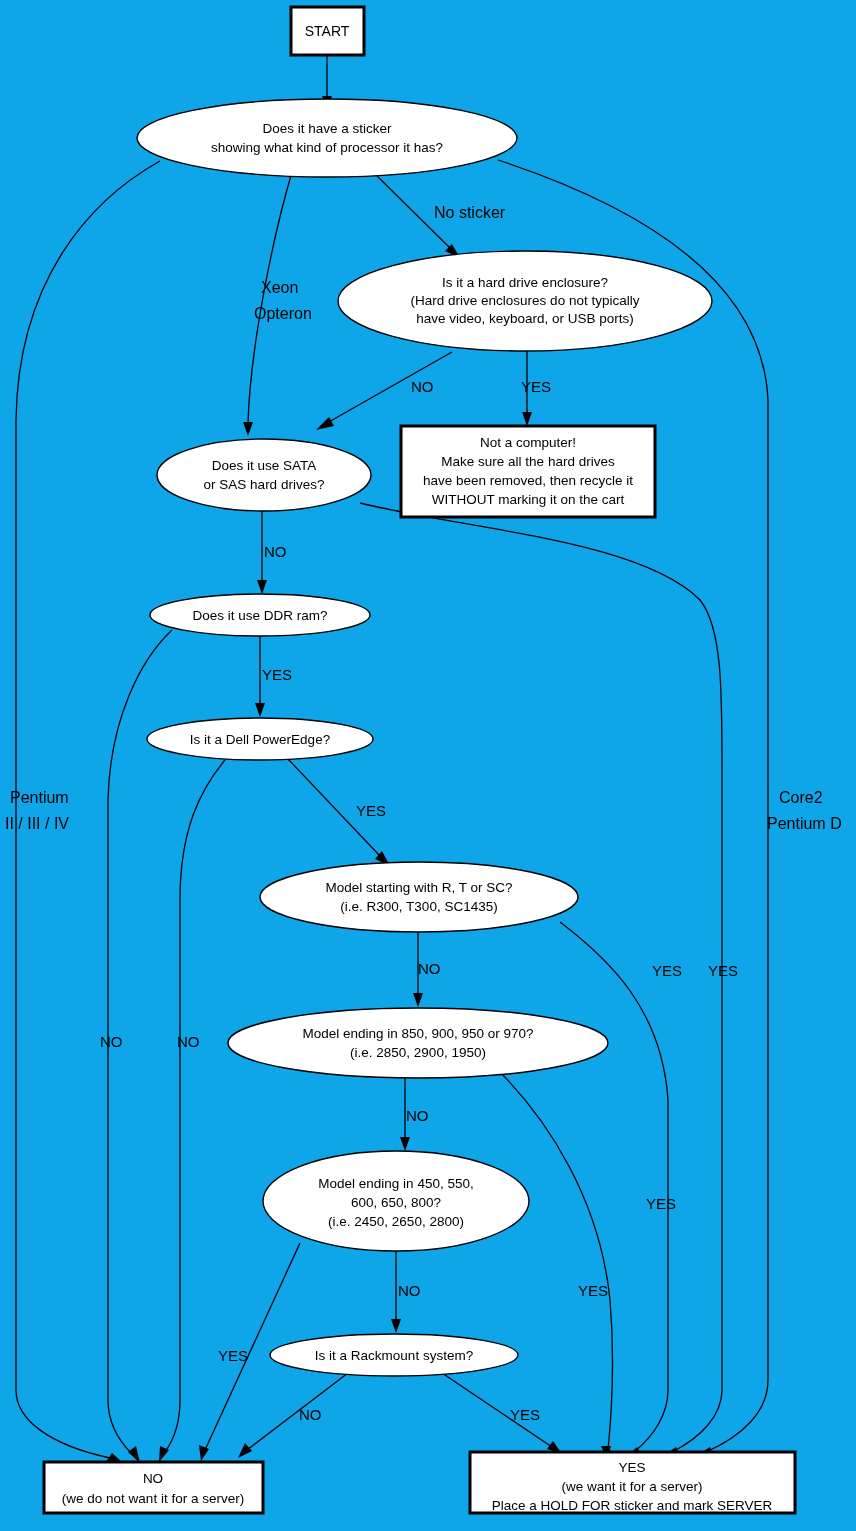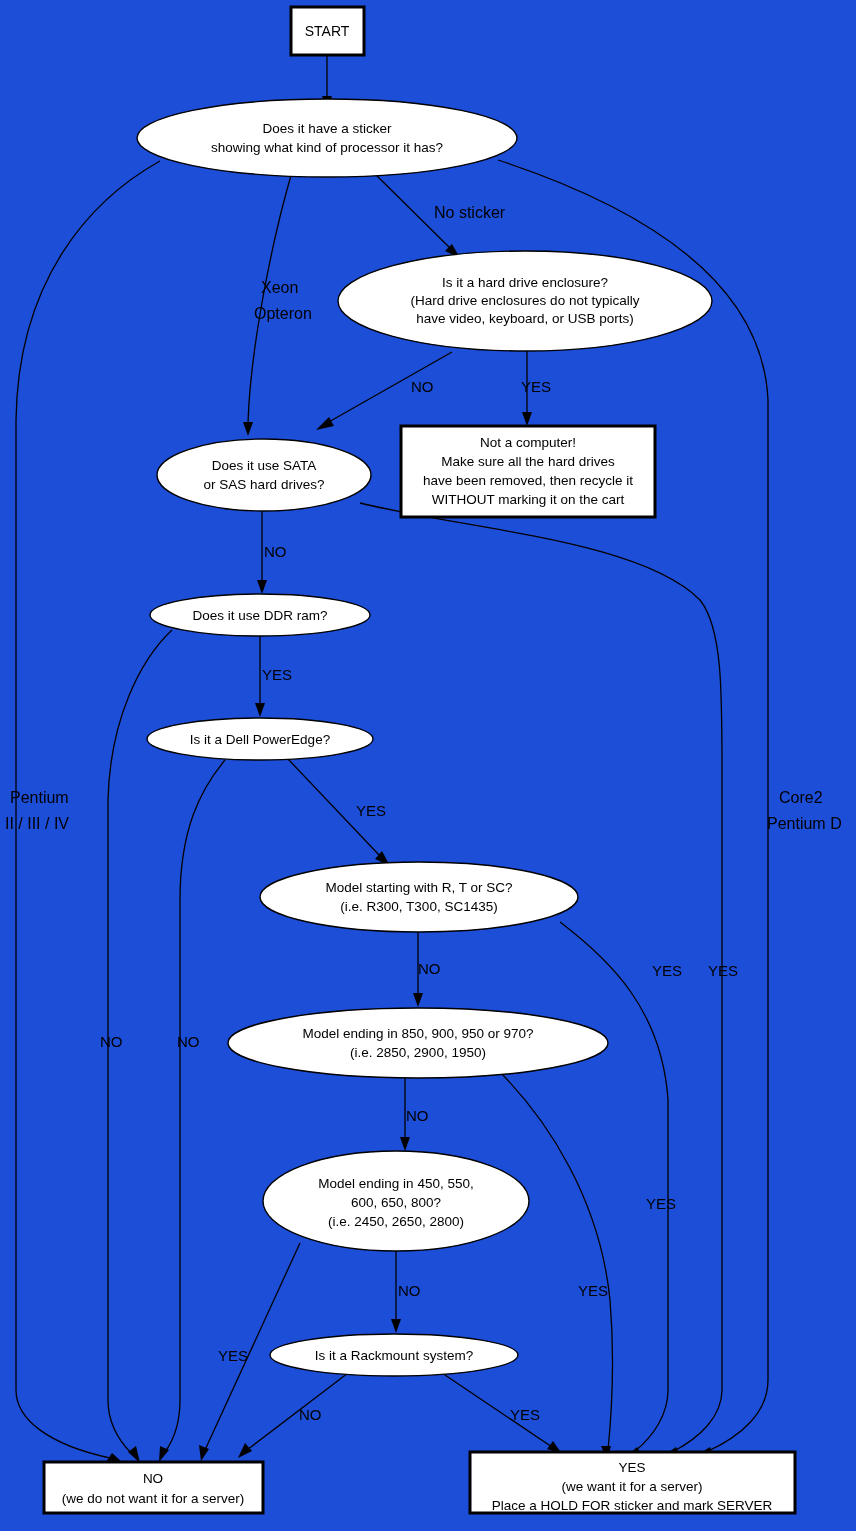--- a/index.html
+++ b/index.html
@@ -4,21 +4,21 @@
 <style>
   html, body {
     margin: 0;
     padding: 0;
     background: #ffffff;
   }
   #flowchart-root {
     position: relative;
     width: 856px;
     height: 1531px;
-    background: #1d4ed8;
+    background: #0ea5e9;
     font-family: "Liberation Sans", sans-serif;
     overflow: hidden;
   }
   svg#flow-svg {
     display: block;
     width: 856px;
     height: 1531px;
   }
   .node-shape {
     fill: #ffffff;

